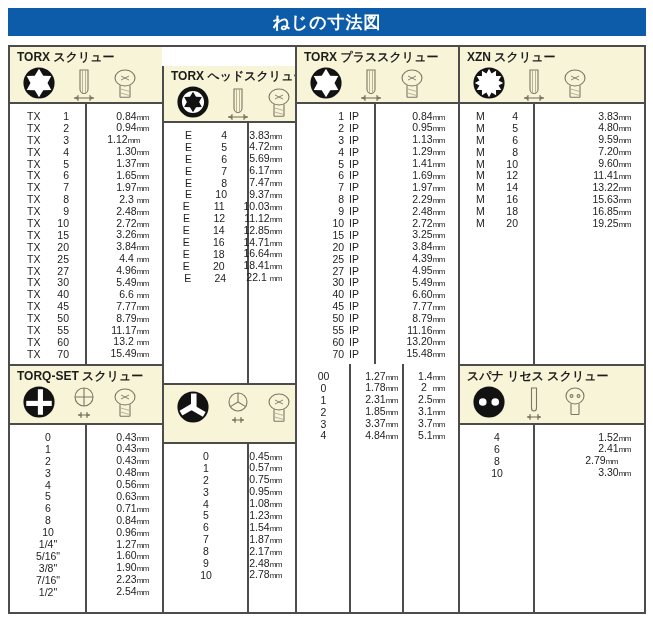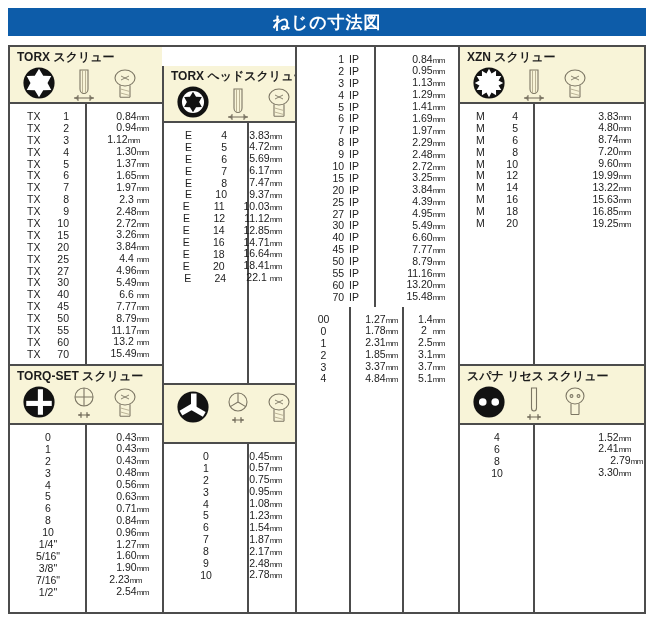--- a/index.html
+++ b/index.html
@@ -395,21 +395,21 @@
         <div class="row">
           <div class="cs" style="width: 76px;">
             <span class="sb center">3/8"</span>
           </div>
           <div class="cv" style="flex: 1 1 0%; padding-right: 13px;"><span class="val">1.90</span><span class="u">mm</span></div>
         </div>
         <div class="row">
           <div class="cs" style="width: 76px;">
             <span class="sb center">7/16"</span>
           </div>
-          <div class="cv" style="flex: 1 1 0%; padding-right: 20px;"><span class="val">2.23</span><span class="u">mm</span></div>
+          <div class="cv" style="flex: 1 1 0%; padding-right: 13px;"><span class="val">2.23</span><span class="u">mm</span></div>
         </div>
         <div class="row">
           <div class="cs" style="width: 76px;">
             <span class="sb center">1/2"</span>
           </div>
           <div class="cv" style="flex: 1 1 0%; padding-right: 13px;"><span class="val">2.54</span><span class="u">mm</span></div>
         </div>
       </div>
   </div>
 
@@ -587,20 +587,34 @@
         <div class="row">
           <div class="cs" style="width: 84px;">
             <span class="sb center">10</span>
           </div>
           <div class="cv" style="flex: 1 1 0%; padding-right: 13px;"><span class="val">2.78</span><span class="u">mm</span></div>
         </div>
       </div>
   </div>
 
   <div class="col cw2">
+    <div class="hdr top">
+      <div class="hdr-title">TORX プラススクリュー</div>
+      <div class="icons">
+        <svg class="disc">
+            <use href="#d-torx"></use>
+          </svg>
+        <svg class="side">
+            <use href="#s-screw"></use>
+          </svg>
+        <svg class="headv">
+            <use href="#h-screw"></use>
+          </svg>
+      </div>
+    </div>
     <div class="data top">
         <div class="vline" style="left: 77px;"></div>
         <div class="row">
           <div class="cs" style="width: 78px;">
             <span class="sb suffix"><span class="ln">1</span><span class="ls">IP</span></span>
           </div>
           <div class="cv" style="flex: 1 1 0%; padding-right: 13px;"><span class="val">0.84</span><span class="u">mm</span></div>
         </div>
         <div class="row">
           <div class="cs" style="width: 78px;">
@@ -797,39 +811,39 @@
         <div class="row">
           <div class="cs" style="width: 74px;">
             <span class="sb prefix"><span class="lp">M</span><span class="ln">5</span></span>
           </div>
           <div class="cv" style="flex: 1 1 0%; padding-right: 13px;"><span class="val">4.80</span><span class="u">mm</span></div>
         </div>
         <div class="row">
           <div class="cs" style="width: 74px;">
             <span class="sb prefix"><span class="lp">M</span><span class="ln">6</span></span>
           </div>
-          <div class="cv" style="flex: 1 1 0%; padding-right: 13px;"><span class="val">8.74</span><span class="u">mm</span></div>
+          <div class="cv" style="flex: 1 1 0%; padding-right: 13px;"><span class="val">9.59</span><span class="u">mm</span></div>
         </div>
         <div class="row">
           <div class="cs" style="width: 74px;">
             <span class="sb prefix"><span class="lp">M</span><span class="ln">8</span></span>
           </div>
           <div class="cv" style="flex: 1 1 0%; padding-right: 13px;"><span class="val">7.20</span><span class="u">mm</span></div>
         </div>
         <div class="row">
           <div class="cs" style="width: 74px;">
             <span class="sb prefix"><span class="lp">M</span><span class="ln">10</span></span>
           </div>
           <div class="cv" style="flex: 1 1 0%; padding-right: 13px;"><span class="val">9.60</span><span class="u">mm</span></div>
         </div>
         <div class="row">
           <div class="cs" style="width: 74px;">
             <span class="sb prefix"><span class="lp">M</span><span class="ln">12</span></span>
           </div>
-          <div class="cv" style="flex: 1 1 0%; padding-right: 13px;"><span class="val">19.99</span><span class="u">mm</span></div>
+          <div class="cv" style="flex: 1 1 0%; padding-right: 13px;"><span class="val">11.41</span><span class="u">mm</span></div>
         </div>
         <div class="row">
           <div class="cs" style="width: 74px;">
             <span class="sb prefix"><span class="lp">M</span><span class="ln">14</span></span>
           </div>
           <div class="cv" style="flex: 1 1 0%; padding-right: 13px;"><span class="val">13.22</span><span class="u">mm</span></div>
         </div>
         <div class="row">
           <div class="cs" style="width: 74px;">
             <span class="sb prefix"><span class="lp">M</span><span class="ln">16</span></span>
@@ -874,21 +888,21 @@
         <div class="row">
           <div class="cs" style="width: 74px;">
             <span class="sb center">6</span>
           </div>
           <div class="cv" style="flex: 1 1 0%; padding-right: 13px;"><span class="val">2.41</span><span class="u">mm</span></div>
         </div>
         <div class="row">
           <div class="cs" style="width: 74px;">
             <span class="sb center">8</span>
           </div>
-          <div class="cv" style="flex: 1 1 0%; padding-right: 1px;"><span class="val">2.79</span><span class="u">mm</span></div>
+          <div class="cv" style="flex: 1 1 0%; padding-right: 26px;"><span class="val">2.79</span><span class="u">mm</span></div>
         </div>
         <div class="row">
           <div class="cs" style="width: 74px;">
             <span class="sb center">10</span>
           </div>
           <div class="cv" style="flex: 1 1 0%; padding-right: 13px;"><span class="val">3.30</span><span class="u">mm</span></div>
         </div>
       </div>
   </div>
 

